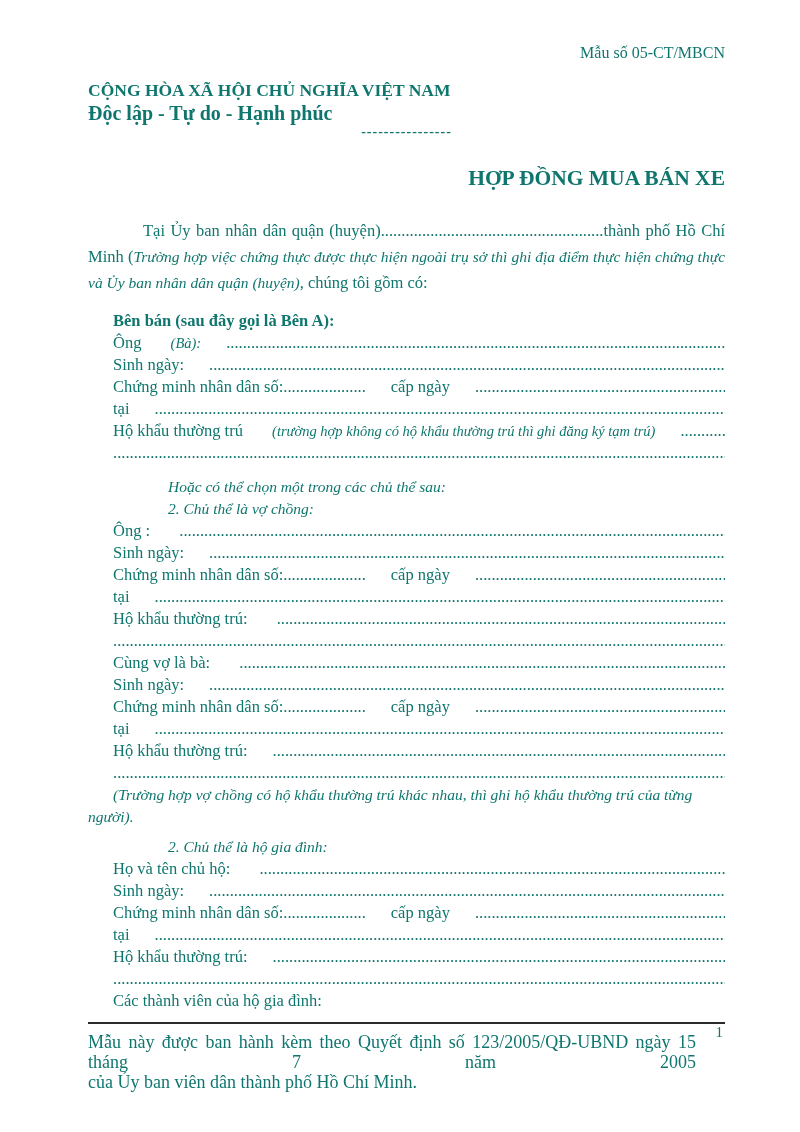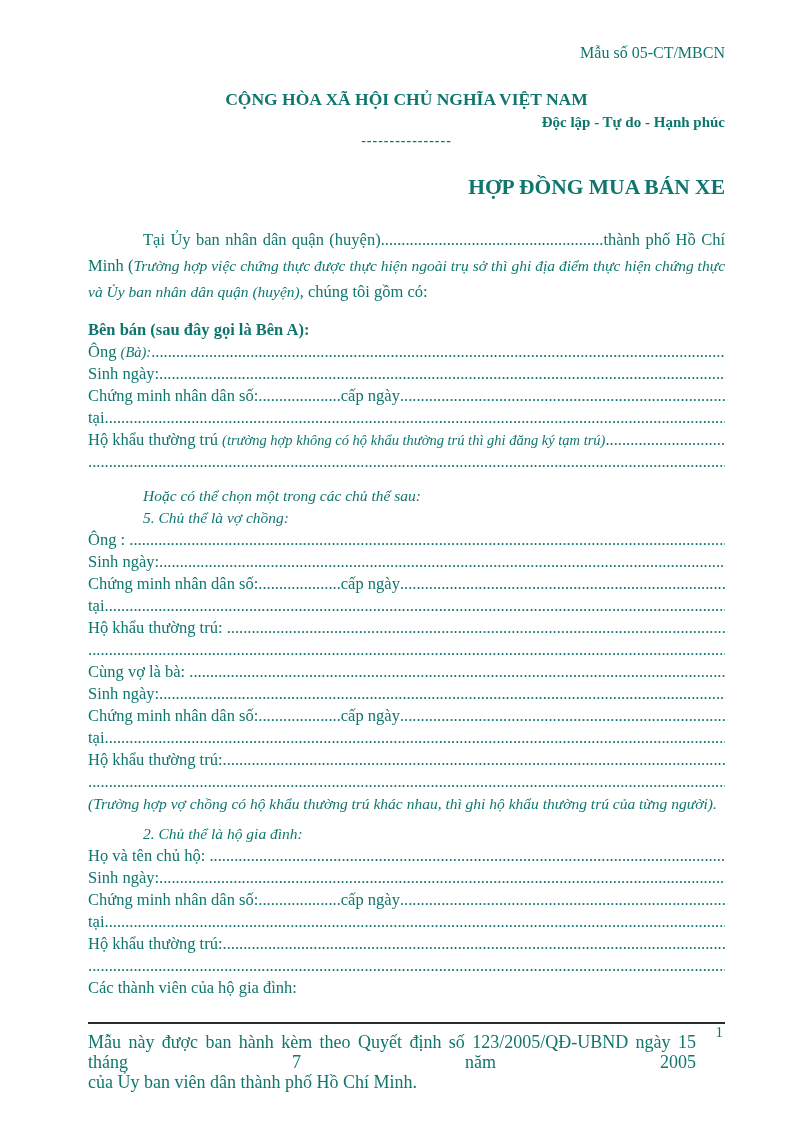--- a/index.html
+++ b/index.html
@@ -8,41 +8,41 @@
     width: 800px;
     height: 1132px;
     box-sizing: border-box;
     padding: 42px 75px 0 88px;
     background: #ffffff;
     color: #0f766e;
     font-family: Liberation Serif, serif;
     overflow: hidden;
   }
   .form-code { text-align: right; font-size: 16px; line-height: 21px; }
-  .nat1 { margin-top: 24px; text-align: center; font-weight: bold; font-size: 17.5px; line-height: 24px; }
-  .nat2 { text-align: right; font-weight: bold; font-size: 15px; line-height: 22px; }
+  .nat1 { margin-top: 15px; text-align: left; font-weight: bold; font-size: 17.5px; line-height: 24px; }
+  .nat2 { text-align: left; font-weight: bold; font-size: 20px; line-height: 22px; }
   .divider { text-align: center; font-weight: bold; font-size: 14px; line-height: 16px; letter-spacing: 1px; }
   .title { margin-top: 24px; text-align: right; font-weight: bold; font-size: 21.5px; line-height: 28px; }
   .intro {
     margin: 26px 0 0 0;
     font-size: 16.5px;
     line-height: 26px;
     text-align: justify;
     text-indent: 55px;
   }
   .intro .it { font-style: italic; font-size: 15.5px; }
   .flines { margin-top: 14px; }
   .fline {
     display: flex;
     align-items: baseline;
     font-size: 16.5px;
     line-height: 22px;
     height: 22px;
   }
-  .fline > span { white-space: pre; flex: 0 0 auto; }
+  .fline > span { white-space: pre; flex: 0 0 auto; margin-left: 25px; }
   .fline .leader { flex: 1 1 0; min-width: 0; overflow: hidden; white-space: nowrap; }
   .fline .b { font-weight: bold; }
   .fline .i { font-style: italic; }
   .fline .sm { font-size: 14.5px; }
   .fline.ind { display: block; padding-left: 55px; height: 22px; overflow: hidden; }
   .fline.wrap { display: block; height: auto; }
   .fline.wrap > span { white-space: normal; }
   .it15 > span { font-size: 15.5px; }
   .footer { position: absolute; left: 88px; right: 75px; top: 1022px; }
   .rule { border-top: 2px solid #2b2b2b; }
@@ -86,21 +86,21 @@
       </div>
       <div class="fline">
         <span class="">Hộ khẩu thường trú </span>
         <span class="i sm">(trường hợp không có hộ khẩu thường trú thì ghi đăng ký tạm trú)</span>
         <span class="leader">..........................................................................................................................................................................</span>
       </div>
       <div class="fline">
         <span class="leader">..........................................................................................................................................................................</span>
       </div>
       <div class="fline ind it15" style="margin-top: 12px;"><span class="i">Hoặc có thể chọn một trong các chủ thể sau:</span></div>
-      <div class="fline ind it15"><span class="i">5. Chủ thể là vợ chồng:</span></div>
+      <div class="fline ind it15"><span class="i">2. Chủ thể là vợ chồng:</span></div>
       <div class="fline">
         <span class="">Ông : </span>
         <span class="leader">..........................................................................................................................................................................</span>
       </div>
       <div class="fline">
         <span class="">Sinh ngày:</span>
         <span class="leader">..........................................................................................................................................................................</span>
       </div>
       <div class="fline">
         <span class="">Chứng minh nhân dân số:....................</span>

